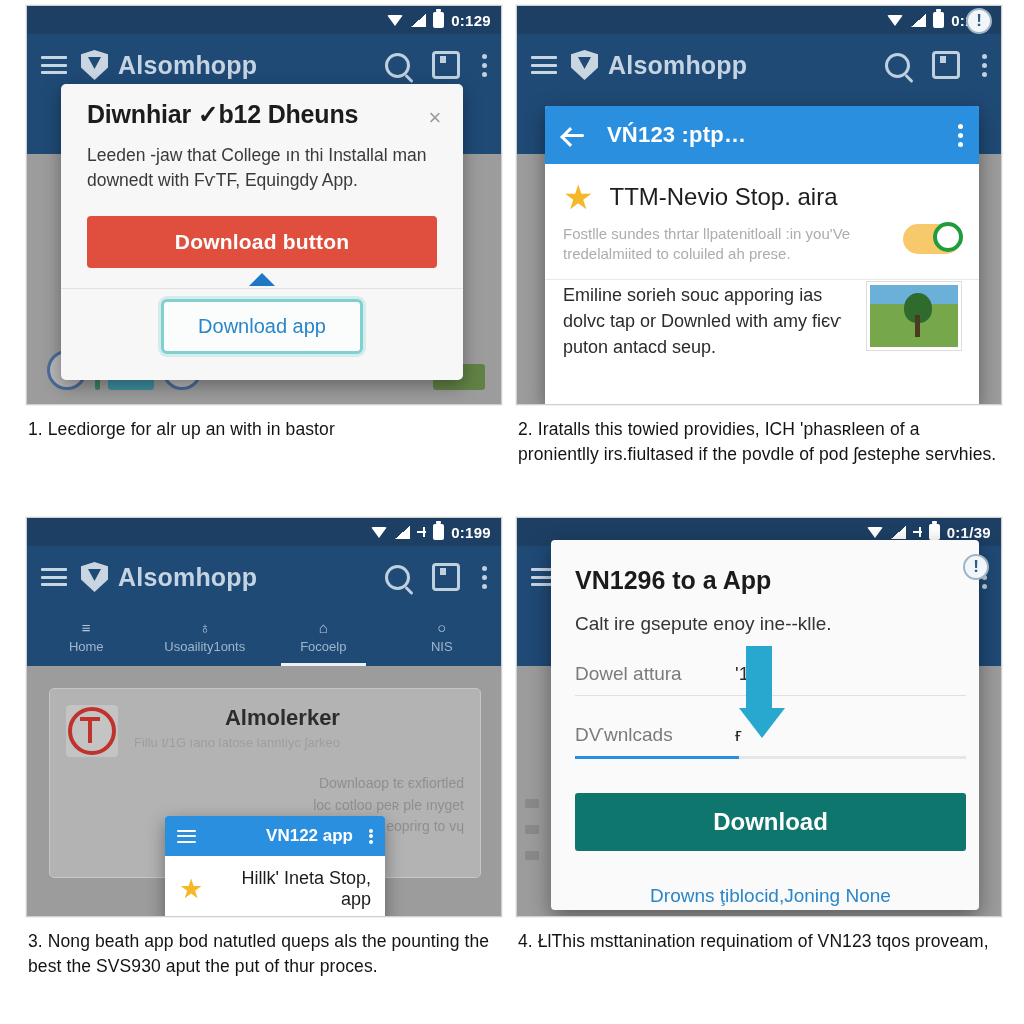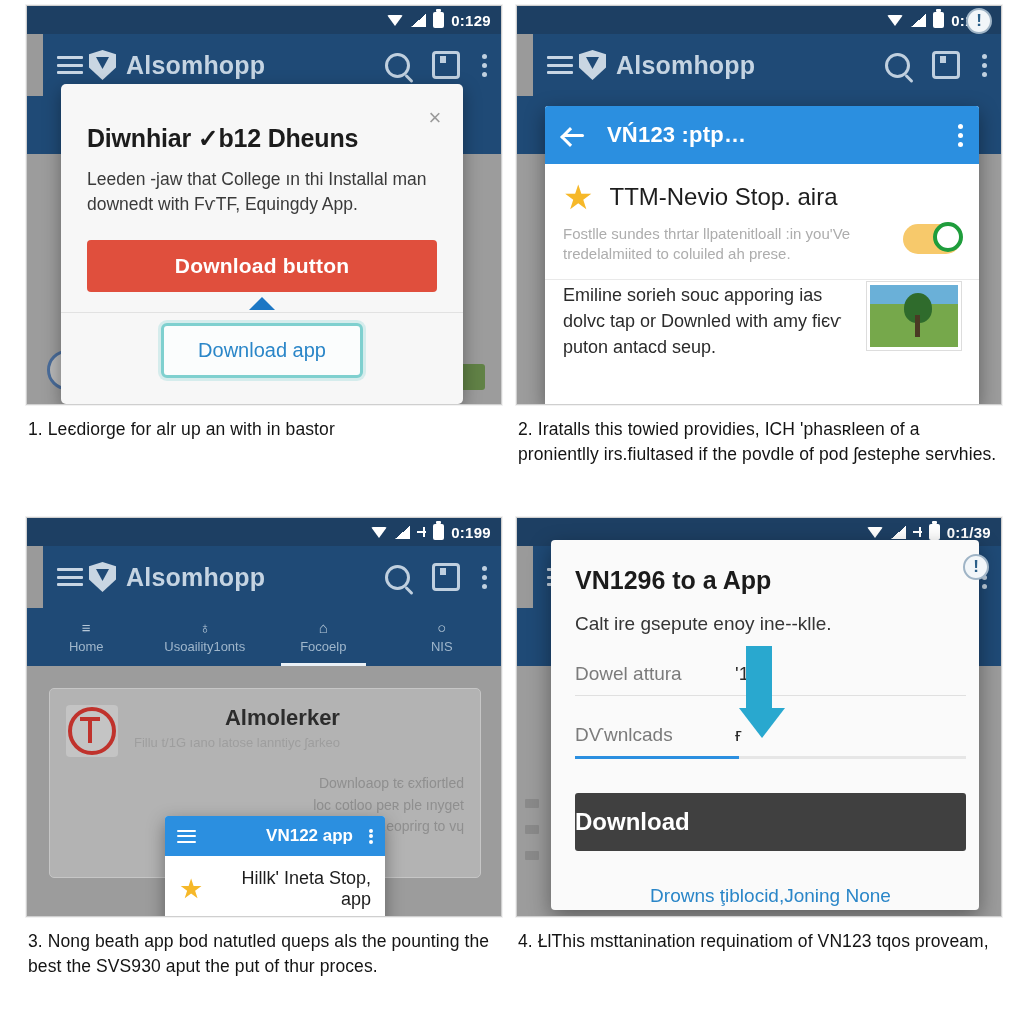--- a/index.html
+++ b/index.html
@@ -41,22 +41,22 @@
     border-top:11px solid #ffffff;border-radius:2px;}
   .ic-sig{width:15px;height:13px;background:
      linear-gradient(to top left, #ffffff 50%, transparent 50.5%);}
   .ic-batt{width:11px;height:16px;background:#ffffff;border-radius:2px;position:relative;}
   .ic-batt:before{content:"";position:absolute;left:3px;top:-3px;width:5px;height:3px;background:#fff;border-radius:1px;}
   .ic-plug{width:9px;height:10px;position:relative;}
   .ic-plug:before{content:"";position:absolute;left:0;top:4px;width:9px;height:2px;background:#fff;}
   .ic-plug:after{content:"";position:absolute;left:6px;top:0;width:2px;height:10px;background:#fff;}
 
   .appbar{
-    position:absolute;left:16px;top:28px;right:0;height:62px;background:#1f4a76;
-    display:flex;align-items:center;padding:0 14px;box-sizing:border-box;gap:6px;
+    position:absolute;left:0;top:28px;right:0;height:62px;background:#1f4a76;
+    display:flex;align-items:center;padding:0 14px;box-sizing:border-box;gap:14px;
   }
   .hamb{width:26px;height:18px;display:flex;flex-direction:column;justify-content:space-between;flex:0 0 auto;}
   .hamb i{display:block;height:3px;background:#c8d6e4;border-radius:1px;}
   .brandwrap{display:flex;align-items:center;gap:10px;flex:1 1 auto;min-width:0;}
   .brandmark{
     width:27px;height:30px;background:#c9d6e2;flex:0 0 auto;
     clip-path:polygon(50% 0,100% 14%,100% 58%,50% 100%,0 58%,0 14%);
     position:relative;
   }
   .brandmark:after{
@@ -82,21 +82,21 @@
   .tglyph{color:#b6c8d8;font-size:15px;line-height:1;}
 
   .body-bg{position:absolute;left:0;top:148px;right:0;bottom:0;background:#9c9c9c;text-align:right;}
 
   
   .dlg1{
     position:absolute;left:34px;right:38px;top:78px;
     background:#f7f7f7;border-radius:5px;box-shadow:0 6px 18px rgba(0,0,0,.35);
     overflow:hidden;
   }
-  .dlg1 .d-title{font-size:25px;font-weight:bold;color:#1c1c1c;padding:40px 52px 0 26px;letter-spacing:-.2px;}
+  .dlg1 .d-title{font-size:25px;font-weight:bold;color:#1c1c1c;padding:16px 52px 0 26px;letter-spacing:-.2px;}
   .dlg1 .d-close{position:absolute;right:18px;top:25px;width:20px;height:20px;color:#9a9a9a;font-size:22px;line-height:18px;text-align:center;}
   .dlg1 .d-body{font-size:17.5px;line-height:1.45;color:#3a3a3a;padding:14px 26px 0 26px;}
   .btn-red{
     margin:22px 26px 0 26px;background:#e04f3d;color:#fff;text-align:center;
     font-size:21px;font-weight:bold;padding:14px 0;border-radius:4px;letter-spacing:.2px;
   }
   .caret-up{
     width:0;height:0;margin:5px auto 0 auto;
     border-left:13px solid transparent;border-right:13px solid transparent;
     border-bottom:13px solid #1d77c4;
@@ -185,21 +185,21 @@
   }
   .d4-title{font-size:25px;font-weight:bold;color:#1b1b1b;}
   .d4-sub{font-size:19px;color:#353535;margin-top:18px;}
   .field{display:flex;align-items:center;margin-top:28px;border-bottom:1px solid #e0e0e0;padding-bottom:10px;}
   .field .flabel{width:160px;color:#7b7b7b;font-size:19px;flex:0 0 auto;}
   .field .fval{color:#2c2c2c;font-size:19px;}
   .field.active{border-bottom:none;}
   .underline{height:3px;background:#e6e6e6;margin-top:0;position:relative;}
   .underline:after{content:"";position:absolute;left:0;top:0;height:3px;width:42%;background:#2b8fe0;}
   .btn-blue{
-    margin-top:34px;background:#404040;color:#fff;
+    margin-top:34px;background:#0f766e;color:#fff;text-align:center;
     font-size:24px;font-weight:bold;padding:15px 0;border-radius:3px;
   }
   .link-blue{margin-top:34px;text-align:center;color:#2a86c8;font-size:19px;}
   .bigarrow{
     position:absolute;left:50%;top:128px;transform:translateX(-50%);z-index:6;
     width:40px;
   }
   .bigarrow .stem{width:26px;height:62px;background:#29a8cf;margin:0 auto;}
   .bigarrow .tip{width:0;height:0;margin:0 auto;
     border-left:23px solid transparent;border-right:23px solid transparent;border-top:30px solid #29a8cf;}

